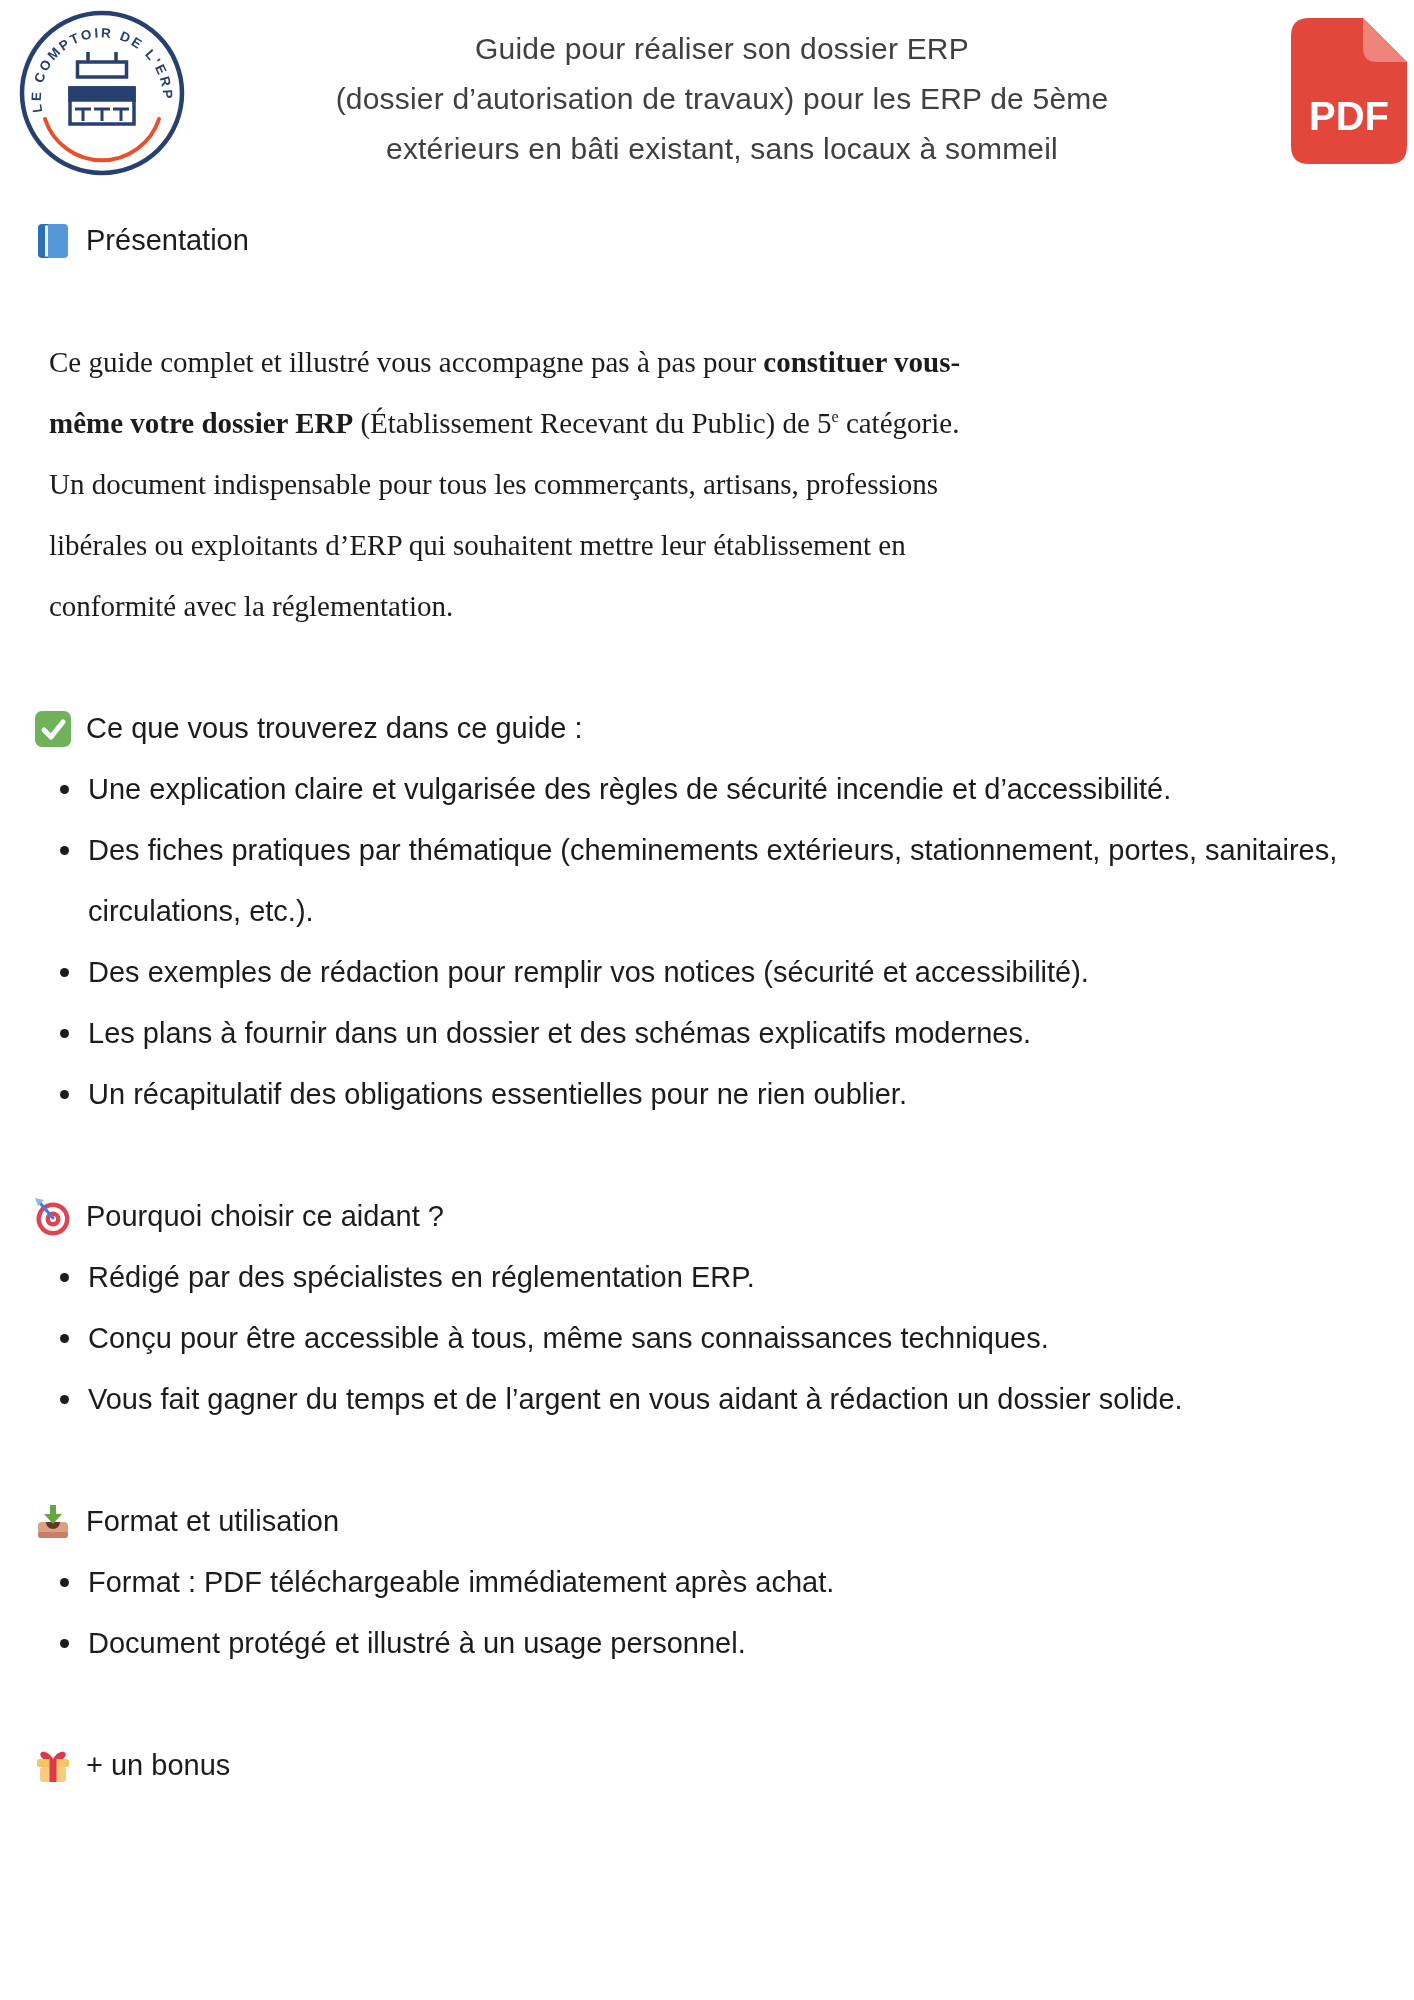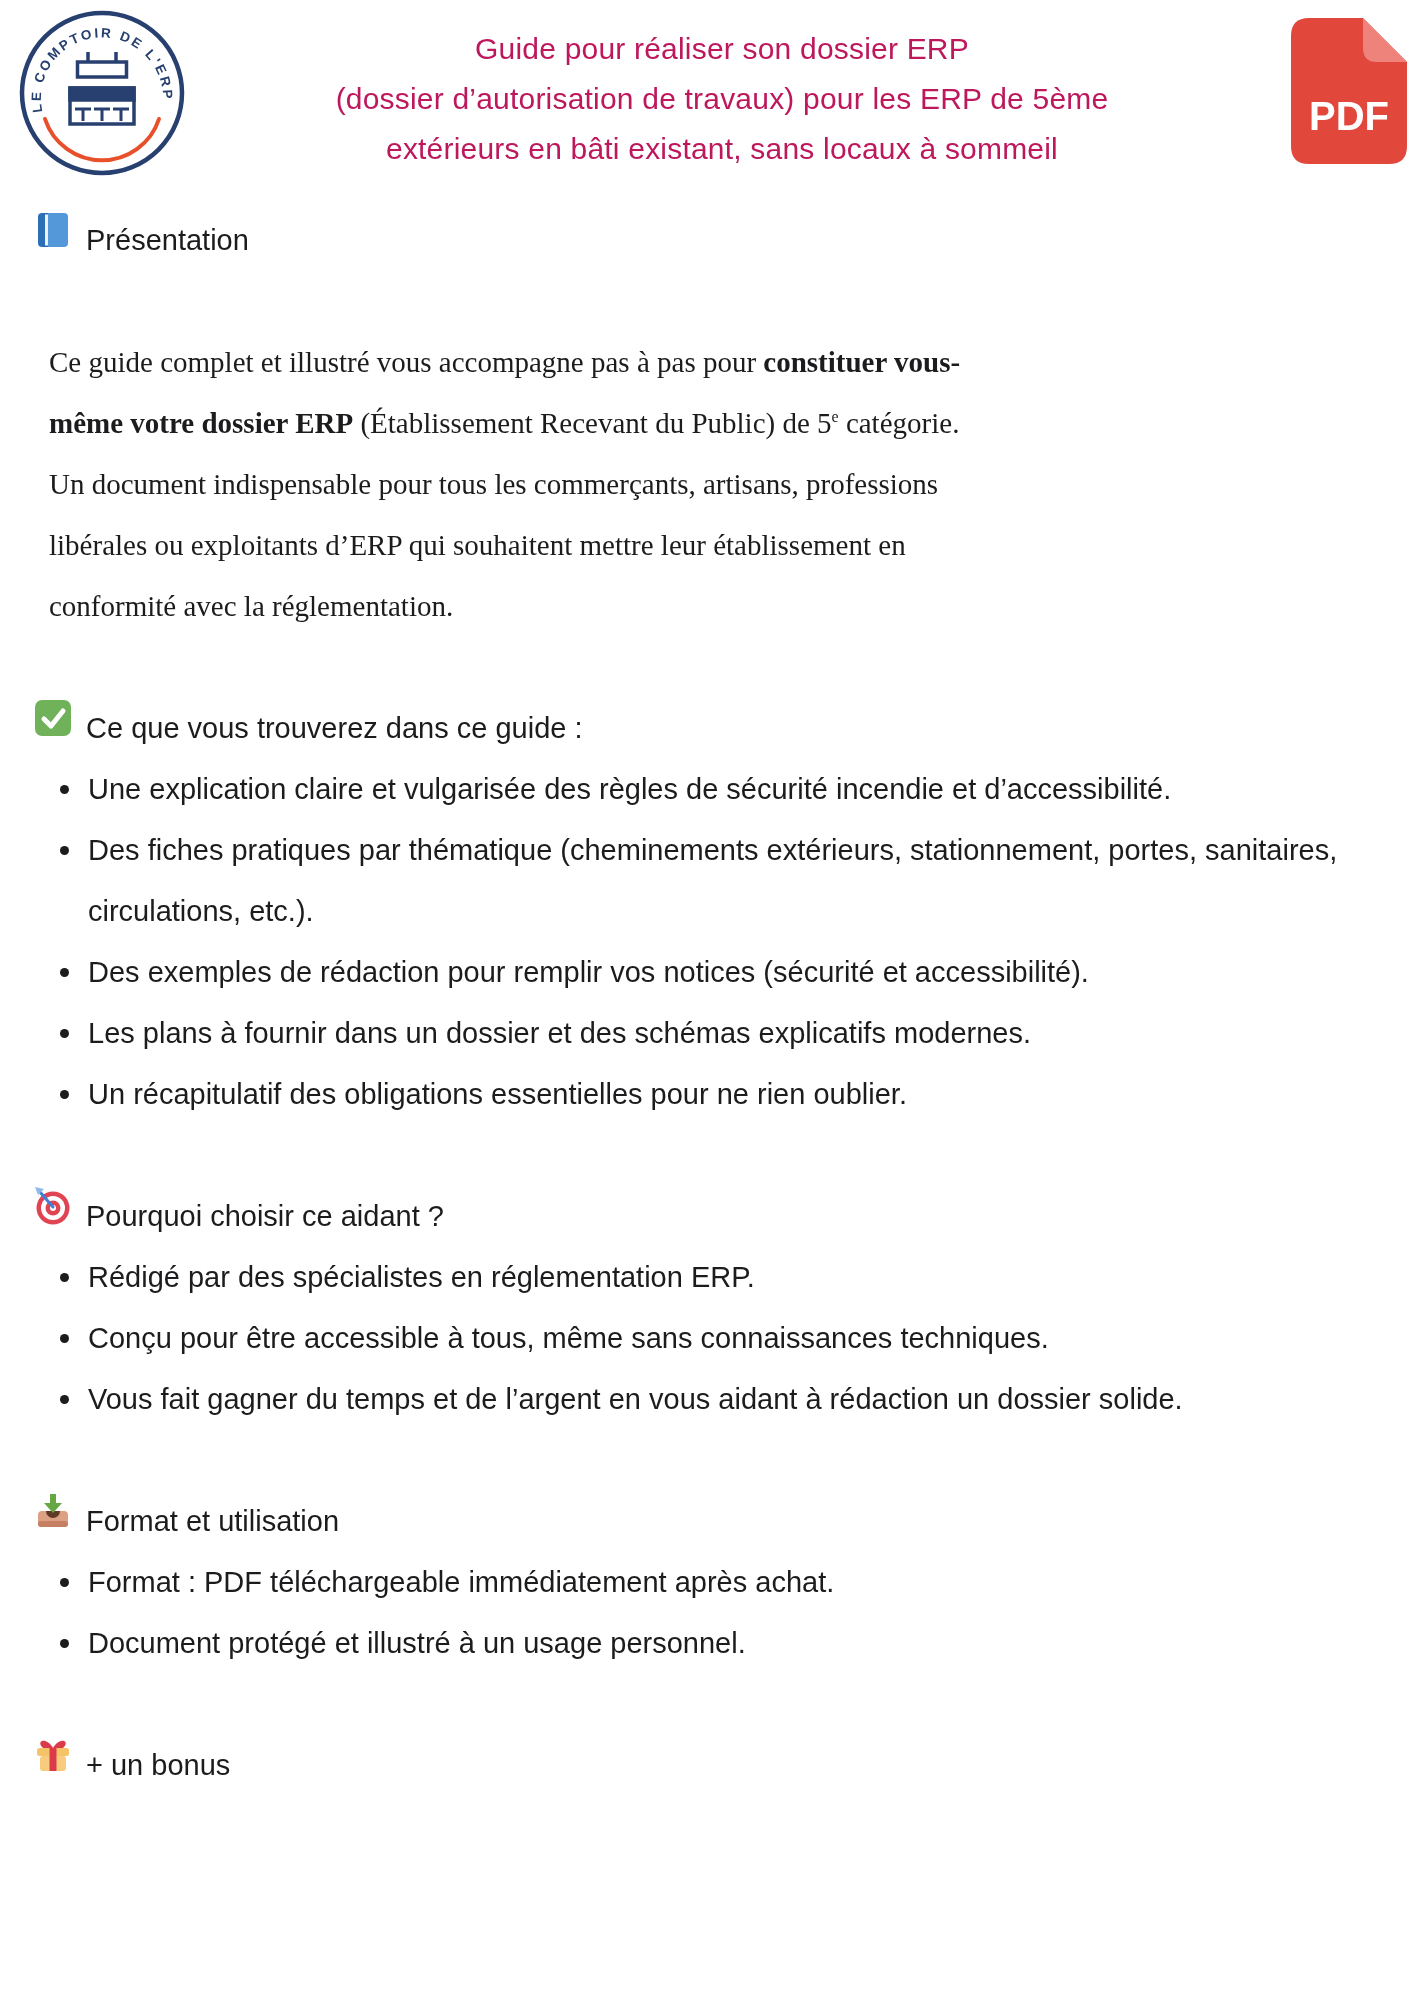--- a/index.html
+++ b/index.html
@@ -10,35 +10,35 @@
     color:#1c1c1e;
     overflow:hidden;
   }
   .page { position:relative; width:1414px; height:2000px; }
 
   
   .header { position:relative; height:186px; }
   .logo-wrap { position:absolute; left:17px; top:8px; width:170px; height:170px; }
   .titles {
     position:absolute; left:205px; right:175px; top:24px;
-    text-align:center; font-size:30px; line-height:50px; color:#be185d;
+    text-align:center; font-size:30px; line-height:50px; color:#404040;
     letter-spacing:0.2px;
   }
   .pdf-wrap { position:absolute; right:27px; top:18px; width:96px; height:146px; }
 
   
   .content { padding:24px 26px 0 33px; font-size:29px; line-height:61px; }
   .block { margin:0 0 61px 0; }
   .block:last-child { margin-bottom:0; }
   .para { margin:16px; max-width:1355px;font-family:Liberation Serif, serif; }
   b { font-weight:700; }
   sup { font-size:0.55em; vertical-align:super; line-height:0; }
 
   .heading {
-    display:flex; gap:13px;
+    display:flex; align-items:center; gap:13px;
     font-size:29px; font-weight:400; line-height:61px; margin:0;
   }
   .icon40 { width:40px; height:40px; flex:0 0 auto; display:block; }
 
   ul.blist { list-style:none; margin:0; padding:0; max-width:1358px; }
   ul.blist li { position:relative; padding-left:55px; }
   ul.blist li::before {
     content:""; position:absolute; left:27px; top:26px;
     width:9px; height:9px; border-radius:50%; background:#1c1c1e;
   }

